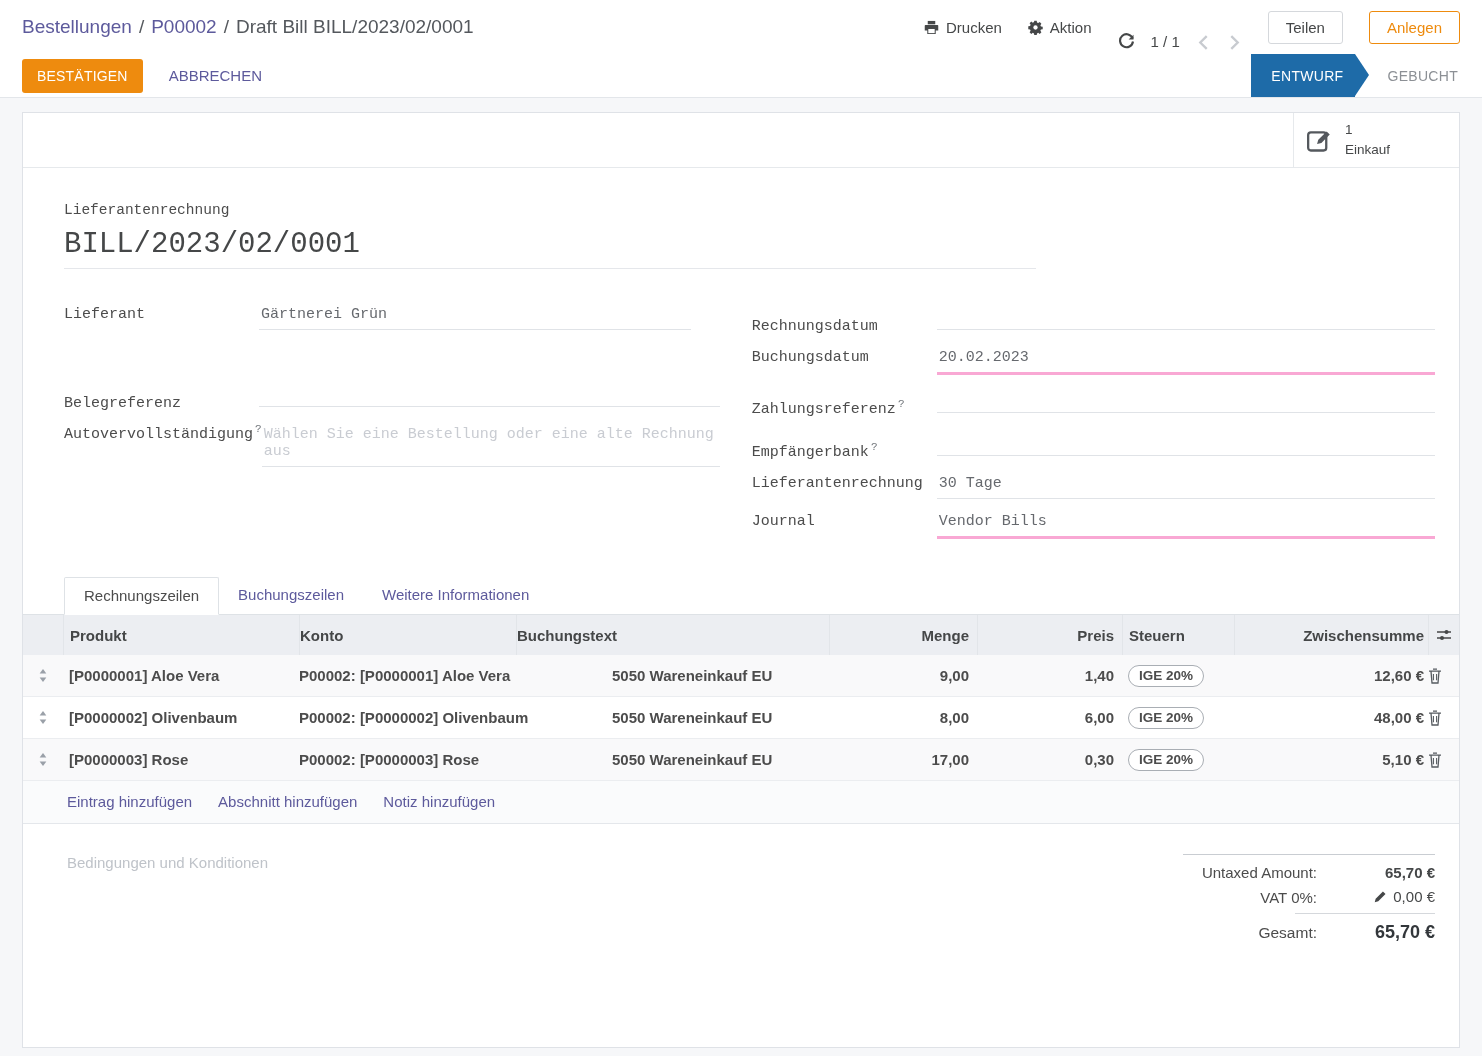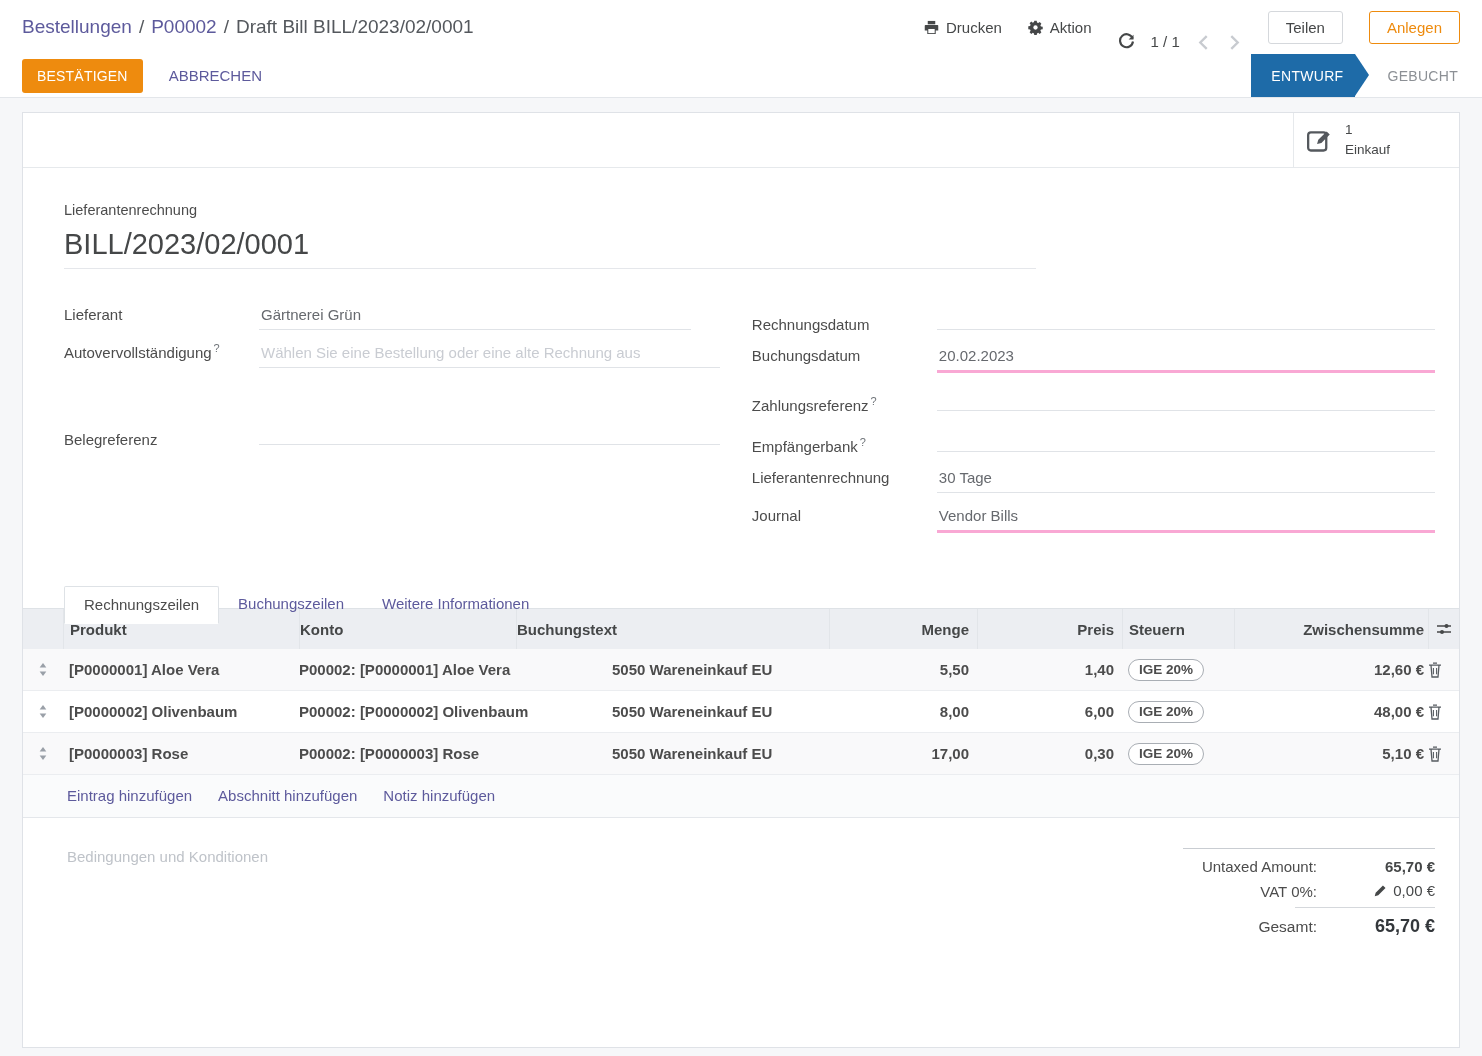--- a/index.html
+++ b/index.html
@@ -59,21 +59,21 @@
     border:1px solid #dfe2e7; height:936px; position:relative;
   }
   .sheet-head { height:55px; border-bottom:1px solid #e6e9ec; display:flex; justify-content:flex-end; }
   .smart-btn {
     width:166px; border-left:1px solid #e6e9ec; display:flex; align-items:center;
     gap:12px; padding:0 12px; cursor:pointer;
   }
   .smart-btn .sb-icon { color:#54585d; }
   .smart-btn .sb-text { font-size:13.5px; color:#454748; line-height:1.45; }
 
-  .form-body { padding:34px 24px 0 41px; }
+  .form-body { padding:34px 24px 0 41px;font-family:Liberation Mono, monospace; }
   .doc-type { font-size:14.5px; color:#4c4c4c; }
   .doc-name {
     font-size:29px; color:#454748; font-weight:400; margin-top:10px;
     width:972px; padding-bottom:7px; border-bottom:1px solid #e5e7eb; cursor:text;
   }
 
   .field-grid { display:flex; margin-top:34px; }
   .fg-left { width:672px; }
   .fg-right { width:700px; margin-left:32px; }
   .f-row { display:flex; align-items:baseline; margin-bottom:11px; }
@@ -84,21 +84,21 @@
     flex:1; font-size:15px; color:#66696e; border-bottom:1px solid #e0e3e7;
     padding:3px 2px 6px 2px; min-height:27px; cursor:text;
   }
   .fg-left .f-value { max-width:432px; }
   .f-value.required { border-bottom:3px solid #f9a8d4; }
   .f-value.placeholder { color:#c9ccd2; max-width:480px; }
   .row-gap { margin-top:24px; }
 
   
   .tabs { display:flex; margin:26px 0 0 0; padding-left:41px; border-bottom:1px solid #dee2e6; }
-  .tab { font-size:15px; padding:9px 19px 10px 19px; cursor:pointer; position:relative; top:16px; }
+  .tab { font-size:15px; padding:9px 19px 10px 19px; cursor:pointer; position:relative; top:1px; }
   .tab.active {
     background:#fff; border:1px solid #dee2e6; border-bottom:1px solid #fff;
     border-radius:2px 2px 0 0; color:#4c4c4c;
   }
   .tab.inactive { color:#5d5a9c;text-align:center; }
 
   
   .lines-table { width:100%; font-size:15px; }
   .lt-header { display:flex; background:#eceef2; color:#454748; height:40px; align-items:center; }
   .lt-header .cell { border-left:1px solid #e2e5e9; height:100%; display:flex; align-items:center; }
@@ -228,27 +228,27 @@
   <div class="form-body">
     <div class="doc-type">Lieferantenrechnung</div>
     <div class="doc-name">BILL/2023/02/0001</div>
 
     <div class="field-grid">
       <div class="fg-left">
         <div class="f-row">
           <span class="f-label">Lieferant</span>
           <span class="f-value">Gärtnerei Grün</span>
         </div>
-        <div class="f-row">
-          <span class="f-label"><span>Autovervollständigung</span><sup>?</sup></span>
-          <span class="f-value placeholder">Wählen Sie eine Bestellung oder eine alte Rechnung aus</span>
-        </div>
         <div class="f-row row-gap" style="margin-top:50px;">
           <span class="f-label">Belegreferenz</span>
           <span class="f-value" style="max-width:480px;"></span>
+        </div>
+        <div class="f-row">
+          <span class="f-label"><span>Autovervollständigung</span><sup>?</sup></span>
+          <span class="f-value placeholder">Wählen Sie eine Bestellung oder eine alte Rechnung aus</span>
         </div>
       </div>
 
       <div class="fg-right">
         <div class="f-row">
           <span class="f-label">Rechnungsdatum</span>
           <span class="f-value"></span>
         </div>
         <div class="f-row">
           <span class="f-label">Buchungsdatum</span>
@@ -304,21 +304,21 @@
     <div class="lt-row">
       <div class="cell c-handle">
         <svg width="10" height="13" viewBox="0 0 10 14" fill="currentColor">
             <path d="M5 0l3.6 4.8H1.4z"></path>
             <path d="M5 14l3.6-4.8H1.4z"></path>
           </svg>
       </div>
       <div class="cell c-product">[P0000001] Aloe Vera</div>
       <div class="cell c-label">P00002: [P0000001] Aloe Vera</div>
       <div class="cell c-account">5050 Wareneinkauf EU</div>
-      <div class="cell c-qty">5,50</div>
+      <div class="cell c-qty">9,00</div>
       <div class="cell c-price">1,40</div>
       <div class="cell c-tax"><span class="tax-pill">IGE 20%</span></div>
       <div class="cell c-subtotal">12,60 €</div>
       <div class="cell c-trash">
         <svg width="14" height="16" viewBox="0 0 14 16">
             <path d="M1 3.2h12M5 1.2h4M3 3.2l1 11.8h6l1-11.8" fill="none" stroke="currentColor" stroke-width="1.3"></path>
             <path d="M5.4 6v6.2M8.6 6v6.2" stroke="currentColor" stroke-width="1.1"></path>
           </svg>
       </div>
     </div>

